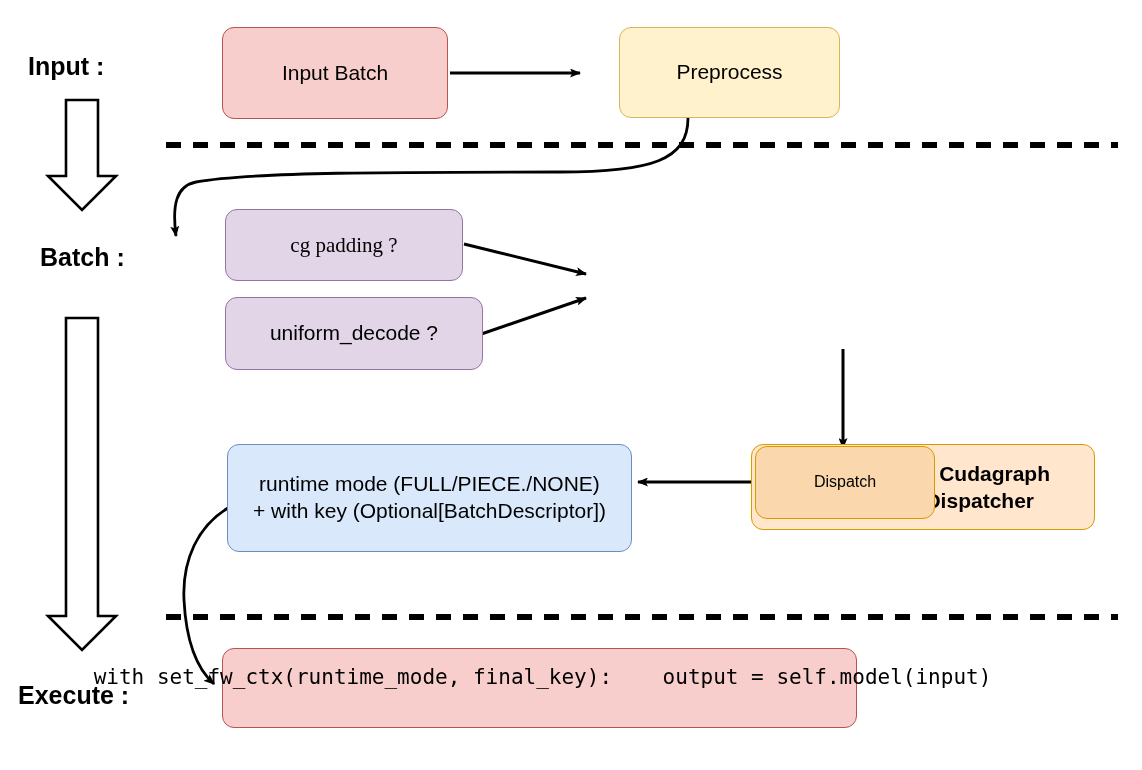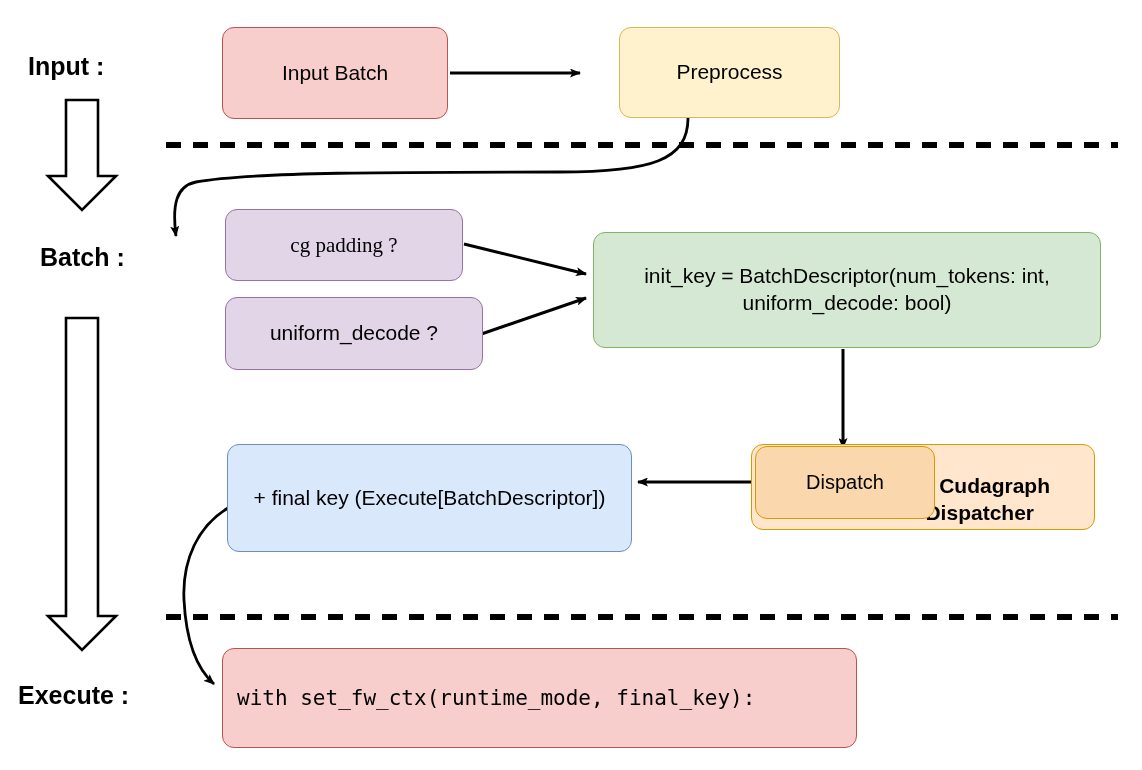--- a/index.html
+++ b/index.html
@@ -7,21 +7,21 @@
        font-family:"Liberation Sans",sans-serif;color:#000;}
   #stage{position:absolute;left:0;top:0;width:1142px;height:770px;}
 
   svg.layer{position:absolute;left:0;top:0;width:1142px;height:770px;overflow:visible;pointer-events:none;}
 
   .stage-label{position:absolute;font-weight:bold;font-size:25px;color:#000;
                letter-spacing:0px;white-space:nowrap;margin-top:8px;}
 
   .node{position:absolute;box-sizing:border-box;display:flex;align-items:center;
         justify-content:center;text-align:center;border-radius:12px;
-        border:1.6px solid #000;font-size:21px;line-height:1.28;padding:2px 8px;}
+        border:1.6px solid #000;font-size:21px;line-height:1.28;padding:14px 8px;}
 
   .n-input  {background:#f8cecc;border-color:#b85450;}
   .n-pre    {background:#fff2cc;border-color:#d6b656;}
   .n-purple {background:#e1d5e7;border-color:#9673a6;}
   .n-green  {background:#d5e8d4;border-color:#82b366;}
   .n-blue   {background:#dae8fc;border-color:#6c8ebf;}
   .n-orange-outer{background:#ffe6cc;border-color:#d79b00;}
   .n-orange-inner{background:#fad7ac;border-color:#d79b00;}
   .n-code   {background:#f8cecc;border-color:#b85450;
              font-family:"DejaVu Sans Mono","Liberation Mono",monospace;
@@ -75,36 +75,34 @@
   </div>
 
   <div class="node n-purple" style="left:225px;top:209px;width:238px;height:72px;font-family:Liberation Serif, serif;">
     <span>cg padding ?</span>
   </div>
 
   <div class="node n-purple" style="left:225px;top:297px;width:258px;height:73px;">
     <span>uniform_decode ?</span>
   </div>
 
-  <div class="node n-green" style="left:593px;top:232px;width:508px;height:116px;flex-direction:column;">
-    <span>init_key = BatchDescriptor(num_tokens: int,</span>
-    <span>uniform_decode: bool)</span>
-  </div>
 
   <div class="node n-orange-outer" style="left:751px;top:444px;width:344px;height:86px;
        justify-content:flex-end;padding-right:26px;flex-direction:column;align-items:flex-end;font-weight:bold;">
     <span style="margin-right:18px;">Cudagraph</span>
     <span style="margin-right:34px;">Dispatcher</span>
   </div>
 
-  <div class="node n-orange-inner" style="left:755px;top:446px;width:180px;height:73px;font-size:20px;">
+  <div class="node n-orange-inner" style="left:755px;top:446px;width:180px;height:73px;font-size:16px;">
     <span>Dispatch</span>
   </div>
 
   <div class="node n-blue" style="left:227px;top:444px;width:405px;height:108px;flex-direction:column;">
-    <span>+ final key (Execute[BatchDescriptor])</span>
+    <span>runtime mode (FULL/PIECE./NONE)</span>
+    <span>+ with key (Optional[BatchDescriptor])</span>
   </div>
 
-  <div class="node n-code" style="left:222px;top:648px;width:635px;height:100px;flex-direction:column;align-items:flex-start;justify-content:center;">
+  <div class="node n-code" style="left:222px;top:648px;width:635px;height:80px;align-items:flex-start;justify-content:center;">
     <span>with set_fw_ctx(runtime_mode, final_key):</span>
+    <span>    output = self.model(input)</span>
   </div>
 
 </div>
 
 </body></html>

